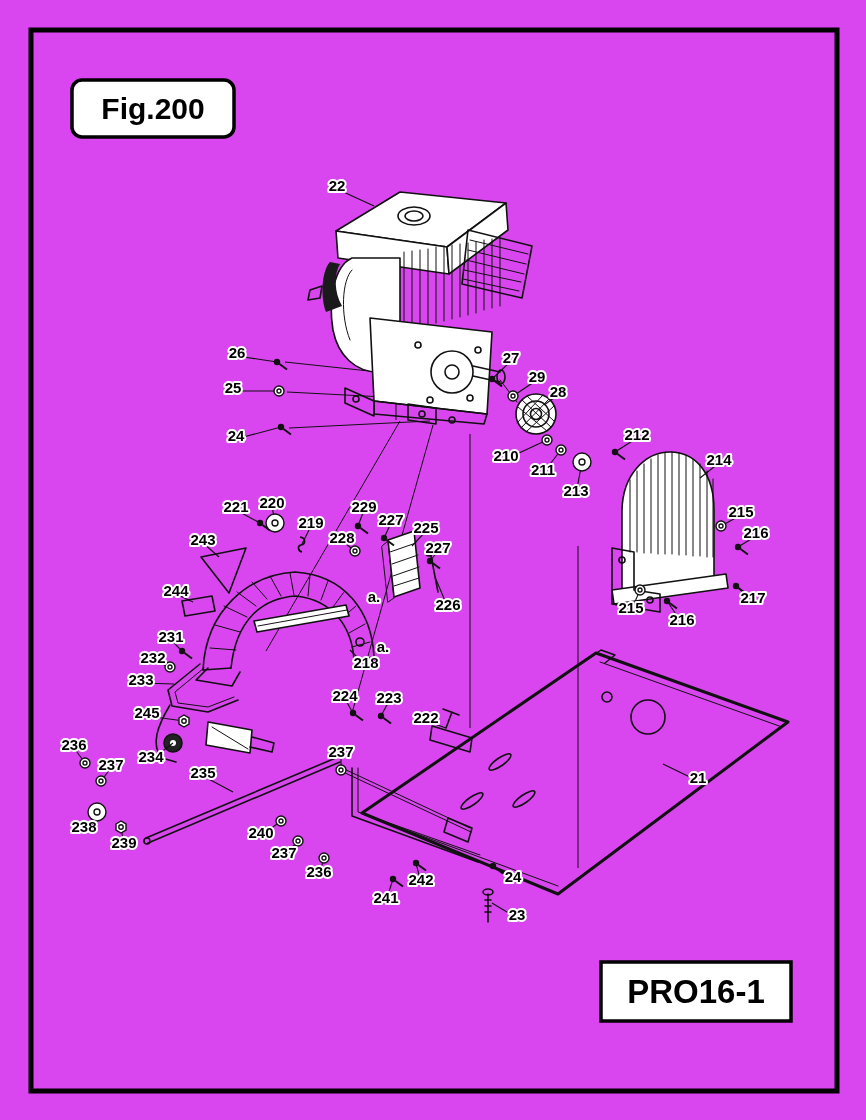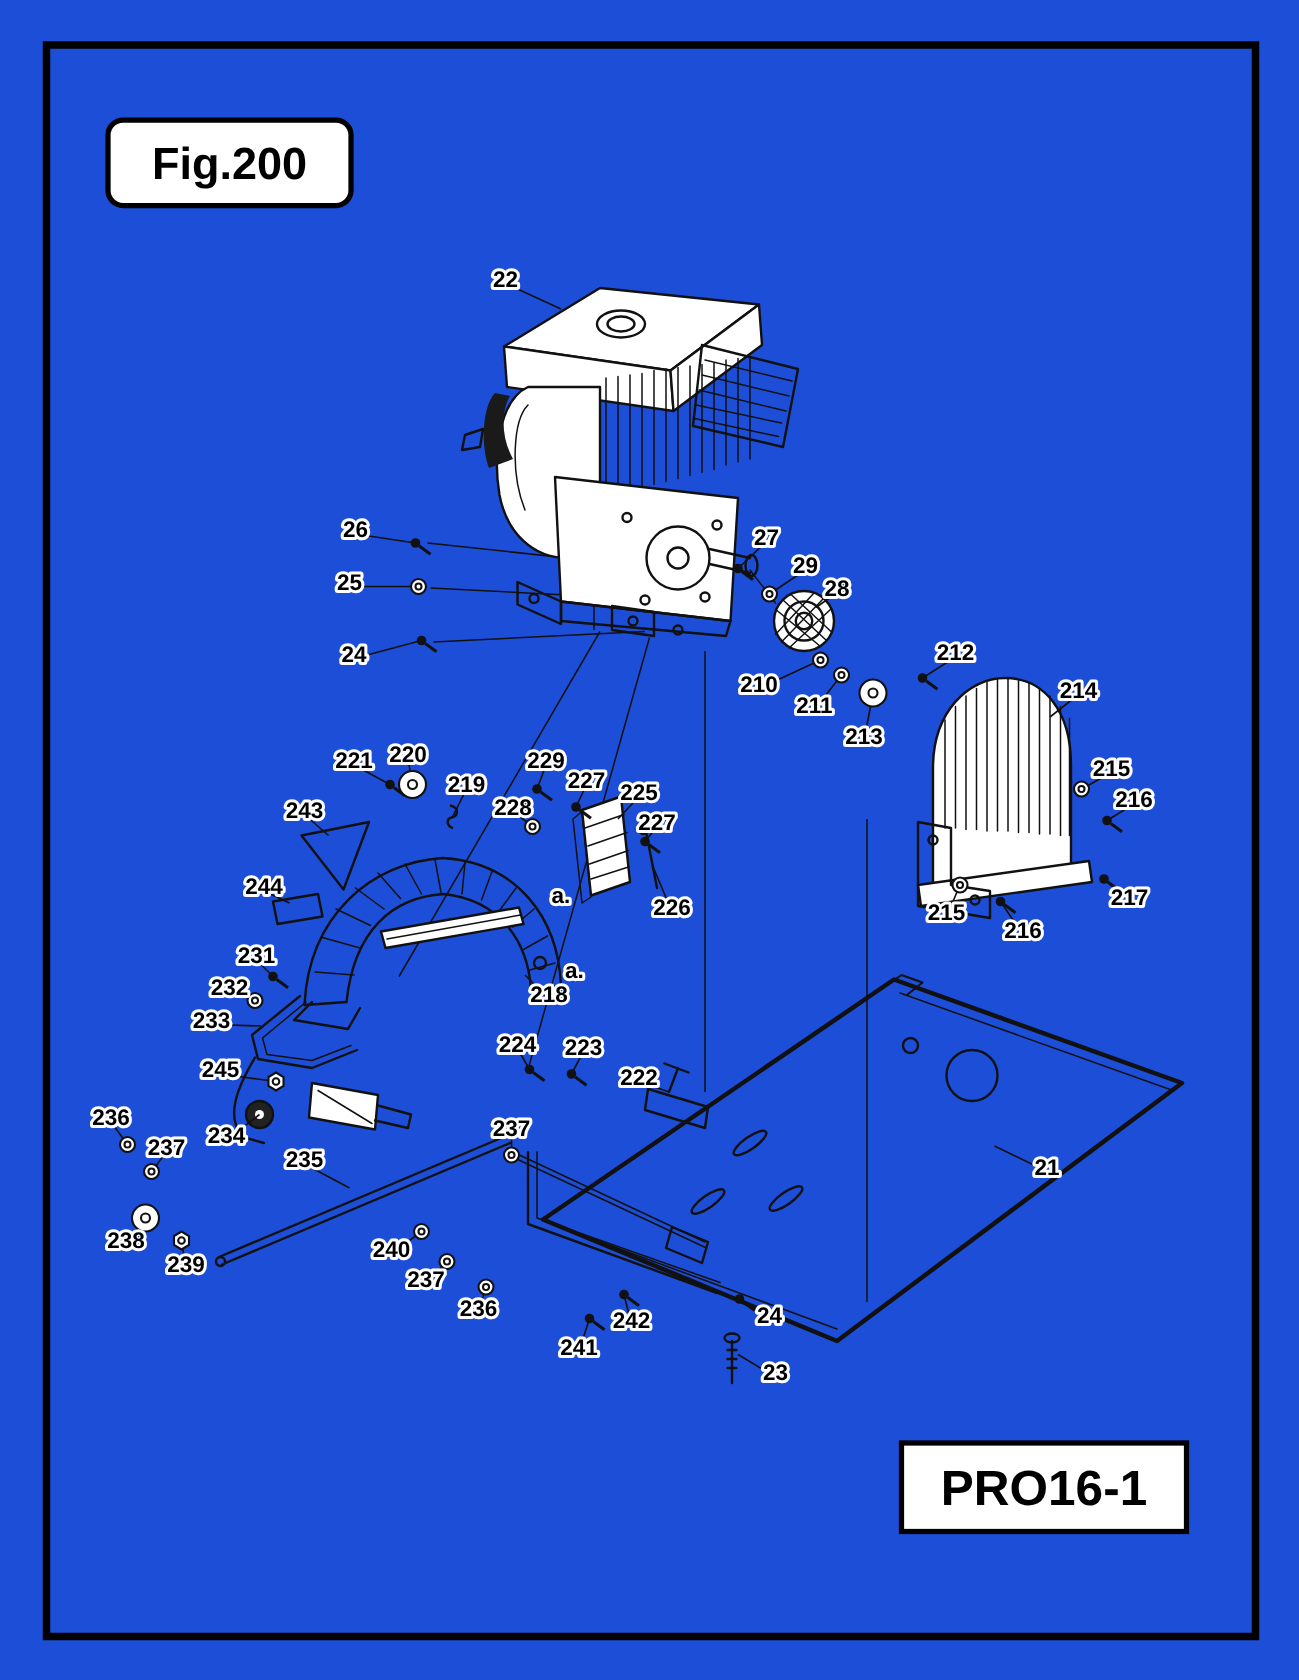--- a/index.html
+++ b/index.html
@@ -1,16 +1,16 @@
 <!DOCTYPE html>
 <html><head>
 <meta charset="utf-8">
 <style>
   html,body{margin:0;padding:0;background:#e8e8e8;}
-  .page{width:866px;height:1120px;background:#1d4ed8;position:relative;margin:0 auto;overflow:hidden;}
+  .page{width:866px;height:1120px;background:#d946ef;position:relative;margin:0 auto;overflow:hidden;}
   svg{position:absolute;left:0;top:0;}
   .art{stroke:#111;fill:none;stroke-width:1.6;stroke-linejoin:round;stroke-linecap:round;}
   .thin{stroke:#111;fill:none;stroke-width:1;}
   .thick{stroke:#111;fill:none;stroke-width:3;}
   .leader{stroke:#111;stroke-width:1.1;}
   .callout{font:bold 15px "Liberation Sans",sans-serif;text-anchor:middle;fill:#000;
            paint-order:stroke;stroke:#ffffff;stroke-width:4px;stroke-linejoin:round;}
   .figtext{font:bold 30px "Liberation Sans",sans-serif;text-anchor:middle;fill:#000;}
   .modeltext{font:bold 33px "Liberation Sans",sans-serif;text-anchor:middle;fill:#000;}
 </style>

